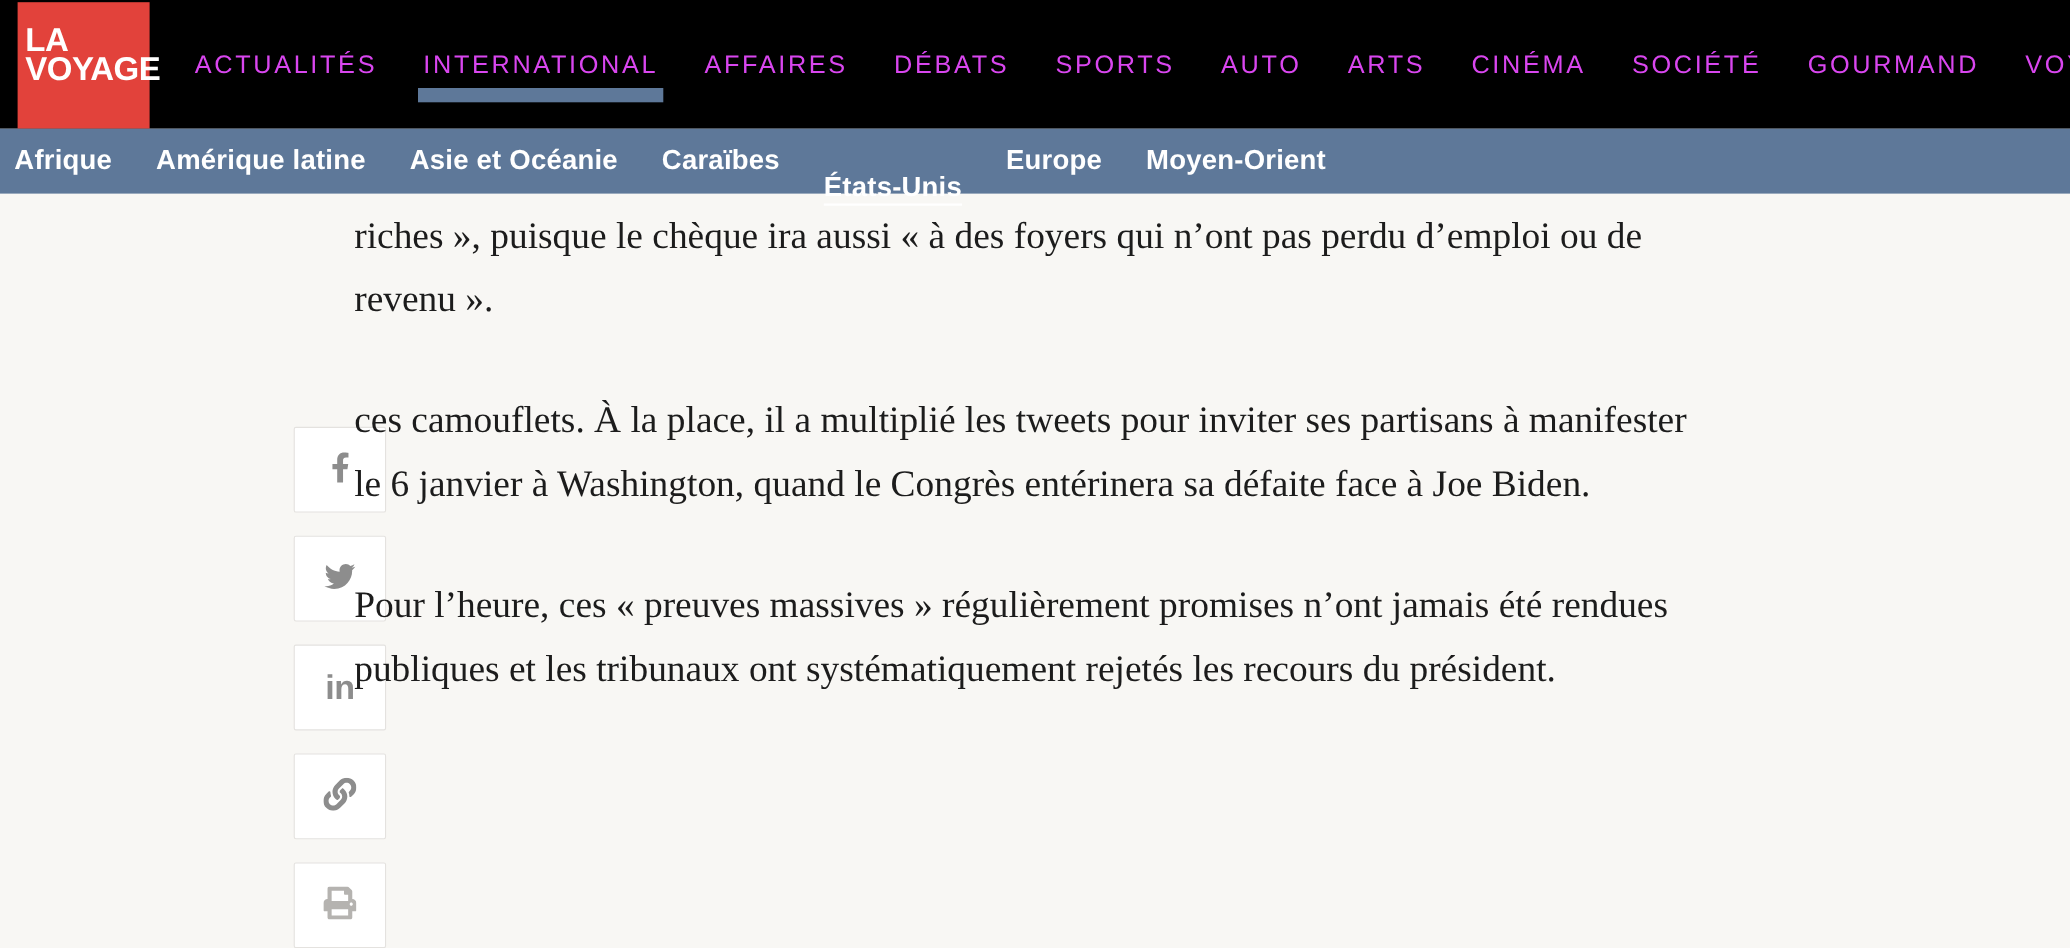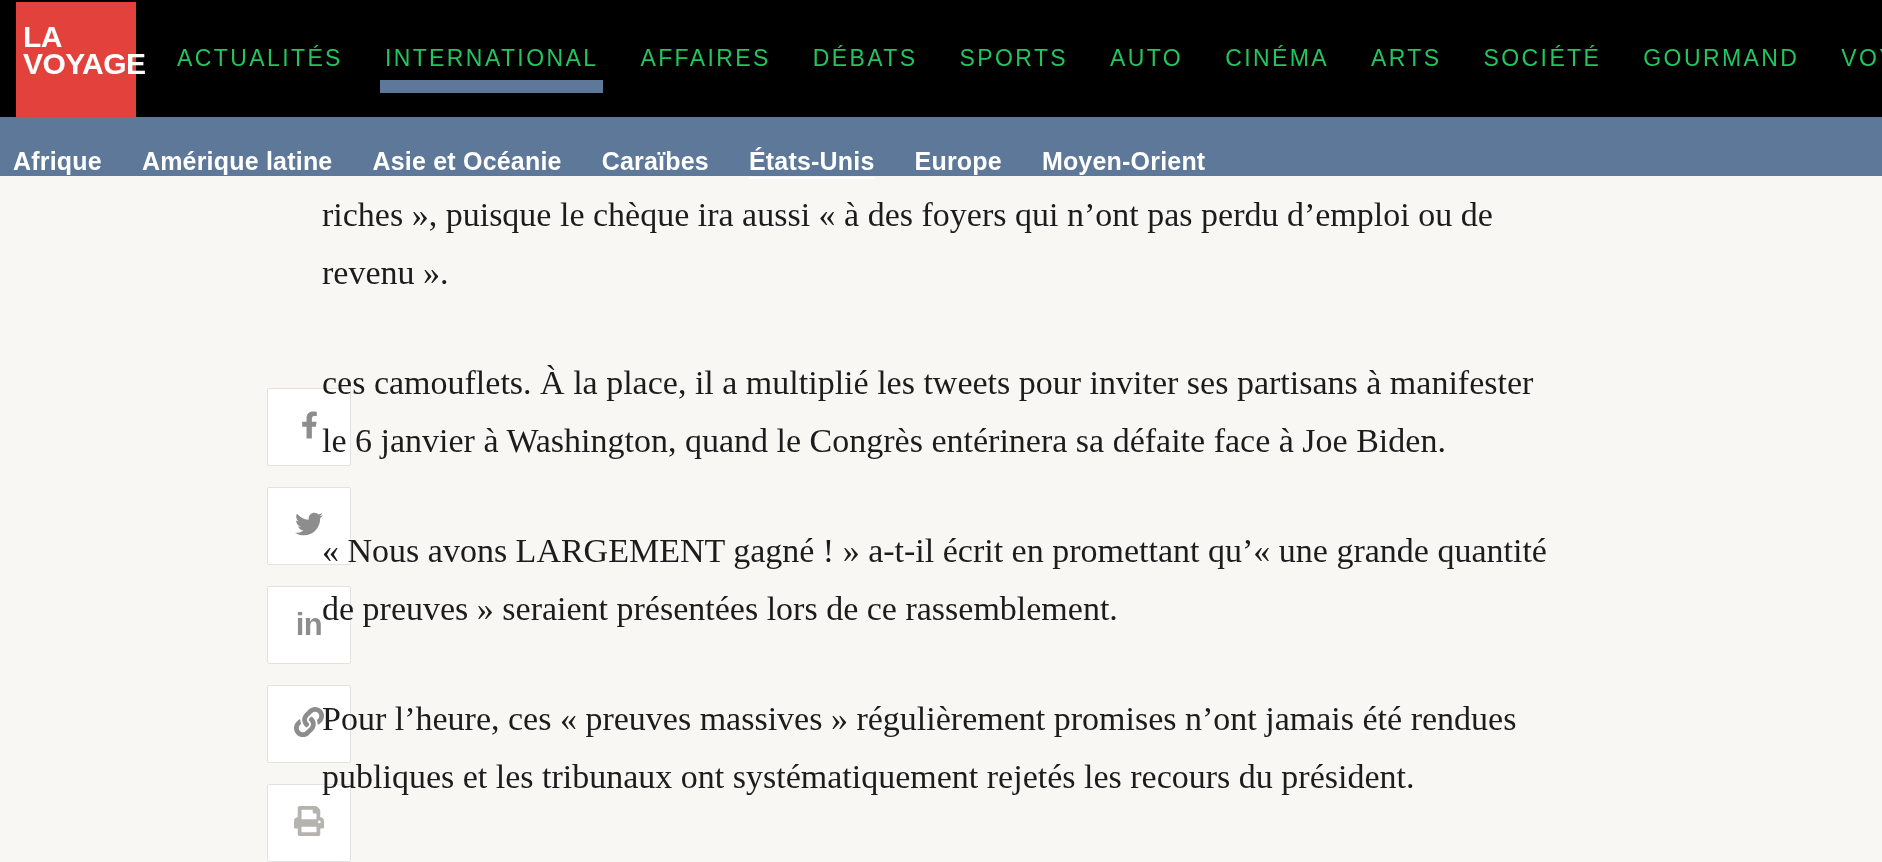--- a/index.html
+++ b/index.html
@@ -7,27 +7,27 @@
   body { font-family:"Liberation Sans", sans-serif; background:#f8f7f4; }
   .page { position:relative; width:1882px; height:862px; overflow:hidden; background:var(--content-bg,#f8f7f4); }
 
   
   .topbar { position:absolute; left:0; top:0; width:1882px; height:117px; background:var(--nav-black,#000); }
   .logo { position:absolute; left:16px; top:2px; width:120px; height:115px; background:var(--logo-red,#e2423b);
           color:#fff; font-weight:700; font-size:30px; line-height:27px; padding:21px 0 0 7px;
           letter-spacing:-0.5px; }
   .pnav { position:absolute; left:156px; top:0; height:117px; display:flex; align-items:stretch; white-space:nowrap; }
   .pnav li { list-style:none; position:relative; display:flex; align-items:center; padding:0 21px;
-             color:#22c55e; font-size:23px; letter-spacing:2.4px; font-weight:400; cursor:pointer; }
+             color:#d946ef; font-size:23px; letter-spacing:2.4px; font-weight:400; cursor:pointer; }
   .pnav li.active::after { content:""; position:absolute; left:16px; right:16px; bottom:24px; height:13px;
              background:var(--bar-blue,#5e7899); }
 
   
   .subbar { position:absolute; left:0; top:117px; width:1882px; height:59px; background:var(--bar-blue,#5e7899); }
-  .snav { display:flex; height:59px; align-items:flex-end; padding-left:13px; white-space:nowrap; }
+  .snav { display:flex; height:59px; align-items:center; padding-left:13px; white-space:nowrap; }
   .snav li { list-style:none; margin-right:40px; color:#fff; font-size:25px; font-weight:700;
              letter-spacing:0.2px; cursor:pointer; }
   .snav li.active { text-decoration:underline; text-underline-offset:7px; text-decoration-thickness:2px;margin-top:48px; }
 
   
   .share { position:absolute; left:267px; top:388px; width:84px; display:flex; flex-direction:column; gap:21px; }
   .share-btn { width:84px; height:78px; background:#fff; border:1px solid #e4e2df; border-radius:2px;
                display:flex; align-items:center; justify-content:center; color:var(--icon-gray,#8d8d8d); cursor:pointer; }
   .share-btn svg { fill:currentColor; }
   .in-glyph { font-weight:700; font-size:31px; letter-spacing:-0.5px; color:var(--icon-gray,#8d8d8d); }
@@ -49,22 +49,22 @@
       <div>LA</div>
       <div>VOYAGE</div>
     </div>
     <ul class="pnav">
       <li>ACTUALITÉS</li>
       <li class="active">INTERNATIONAL</li>
       <li>AFFAIRES</li>
       <li>DÉBATS</li>
       <li>SPORTS</li>
       <li>AUTO</li>
+      <li>ARTS</li>
       <li>CINÉMA</li>
-      <li>ARTS</li>
       <li>SOCIÉTÉ</li>
       <li>GOURMAND</li>
       <li>VOYAGE</li>
     </ul>
   </header>
 
   <nav class="subbar">
     <ul class="snav">
       <li>Afrique</li>
       <li>Amérique latine</li>
@@ -113,22 +113,18 @@
   <main class="article">
     <div class="para">
       <div class="line">riches », puisque le chèque ira aussi « à des foyers qui n’ont pas perdu d’emploi ou de</div>
       <div class="line">revenu ».</div>
     </div>
     <div class="para">
       <div class="line">ces camouflets. À la place, il a multiplié les tweets pour inviter ses partisans à manifester</div>
       <div class="line">le 6 janvier à Washington, quand le Congrès entérinera sa défaite face à Joe Biden.</div>
     </div>
     <div class="para">
-      <div class="line">« Nous avons LARGEMENT gagné ! » a-t-il écrit en promettant qu’« une grande quantité</div>
-      <div class="line">de preuves » seraient présentées lors de ce rassemblement.</div>
-    </div>
-    <div class="para">
       <div class="line">Pour l’heure, ces « preuves massives » régulièrement promises n’ont jamais été rendues</div>
       <div class="line">publiques et les tribunaux ont systématiquement rejetés les recours du président.</div>
     </div>
   </main>
 
 </div>
 
 </body></html>

